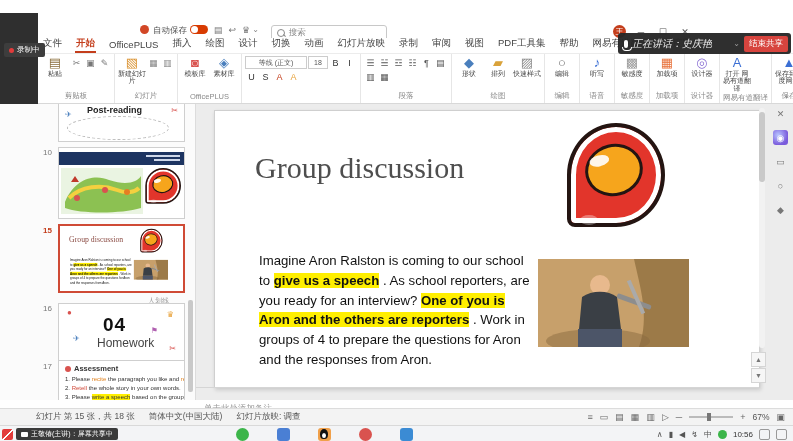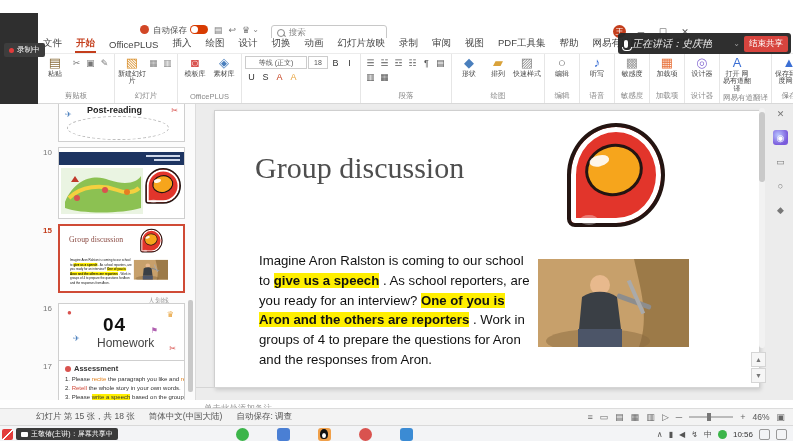--- a/index.html
+++ b/index.html
@@ -503,35 +503,35 @@
       </div>
 
       <div class="notes-split"></div>
       <div class="notes-ph" style="left:204px;margin-top:12px;">单击此处添加备注</div>
     </div>
 
     <div class="statusbar">
       <div class="sb-left">
         <span>幻灯片 第 15 张，共 18 张</span>
         <span>简体中文(中国大陆)</span>
-        <span>自动保存: 调查</span>
+        <span>幻灯片放映: 调查</span>
       </div>
       <div class="sb-right">
         <span class="sb-ic">≡</span>
         <span class="sb-ic">▭</span>
         <span class="sb-ic">▤</span>
         <span class="sb-ic">▦</span>
         <span class="sb-ic">▥</span>
         <span class="sb-ic">▷</span>
         <span class="sb-ic">─</span>
         <span class="zoom-track">
             <span class="zoom-knob"></span>
           </span>
         <span class="sb-ic">+</span>
-        <span>46%</span>
+        <span>67%</span>
         <span class="sb-ic">▣</span>
       </div>
     </div>
   </div>
 
   <div class="dark-bar"></div>
   <div class="rec-badge">
     <span class="rec-dot"></span>
     <span>录制中</span>
   </div>

